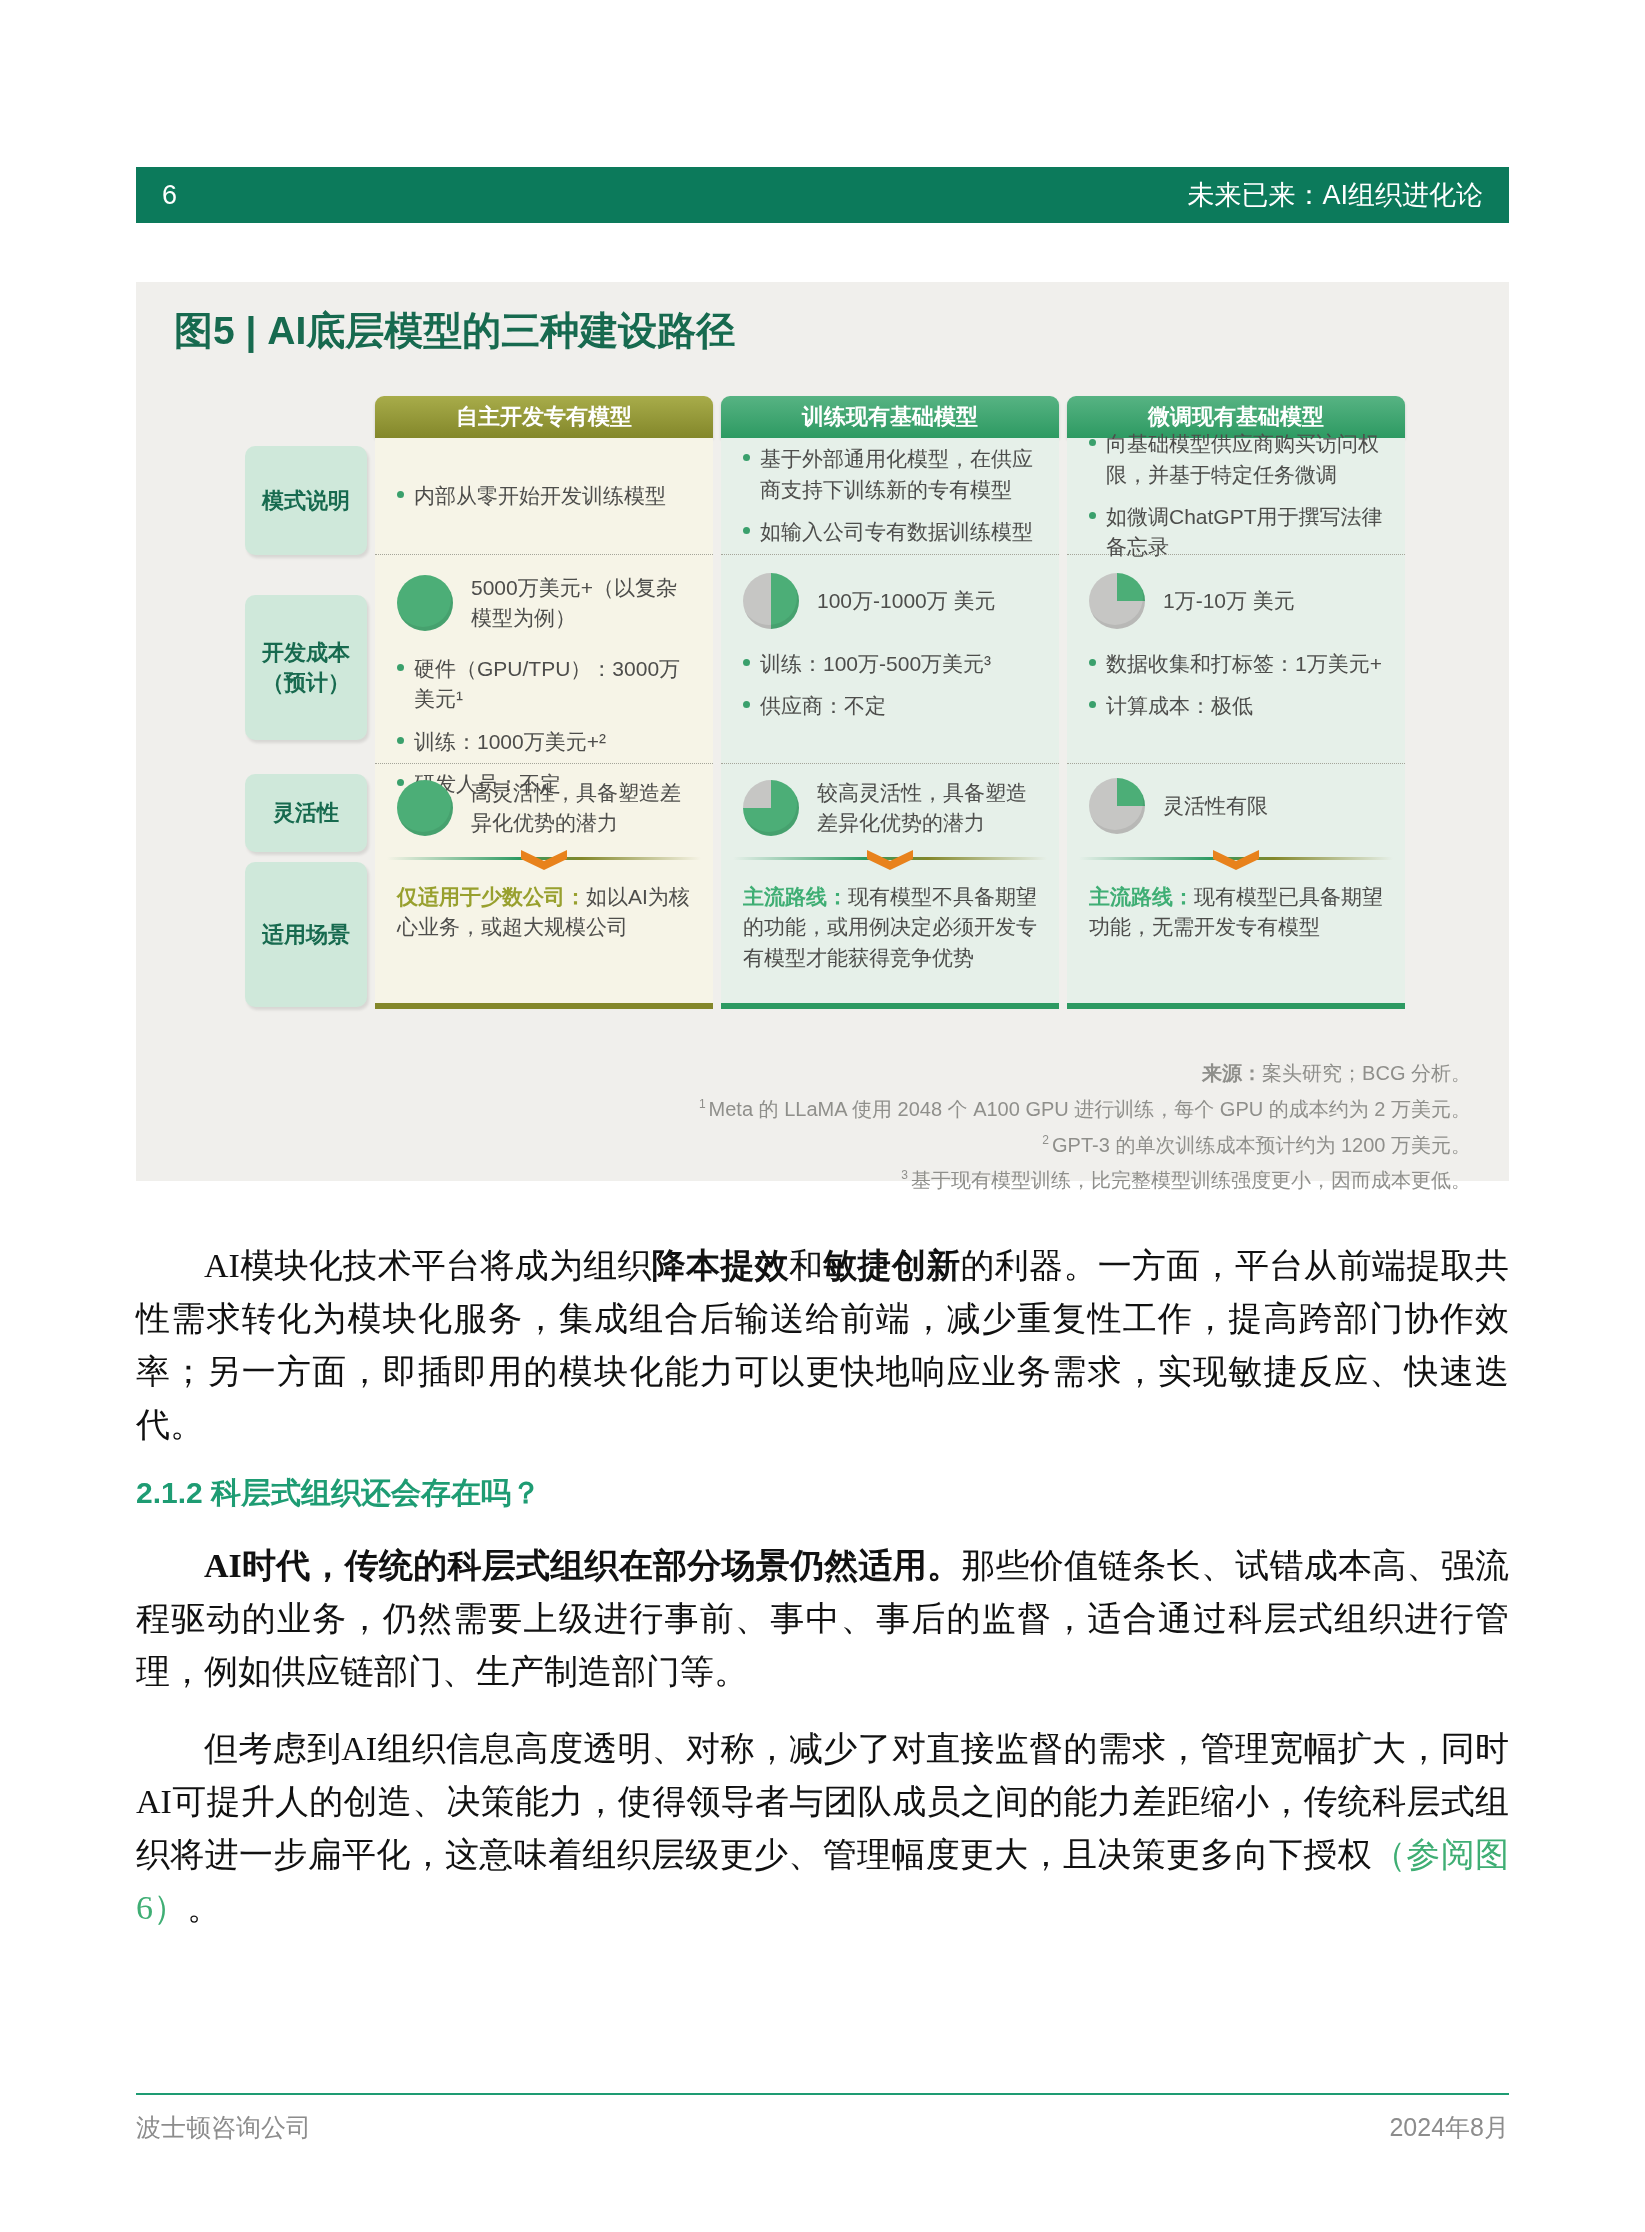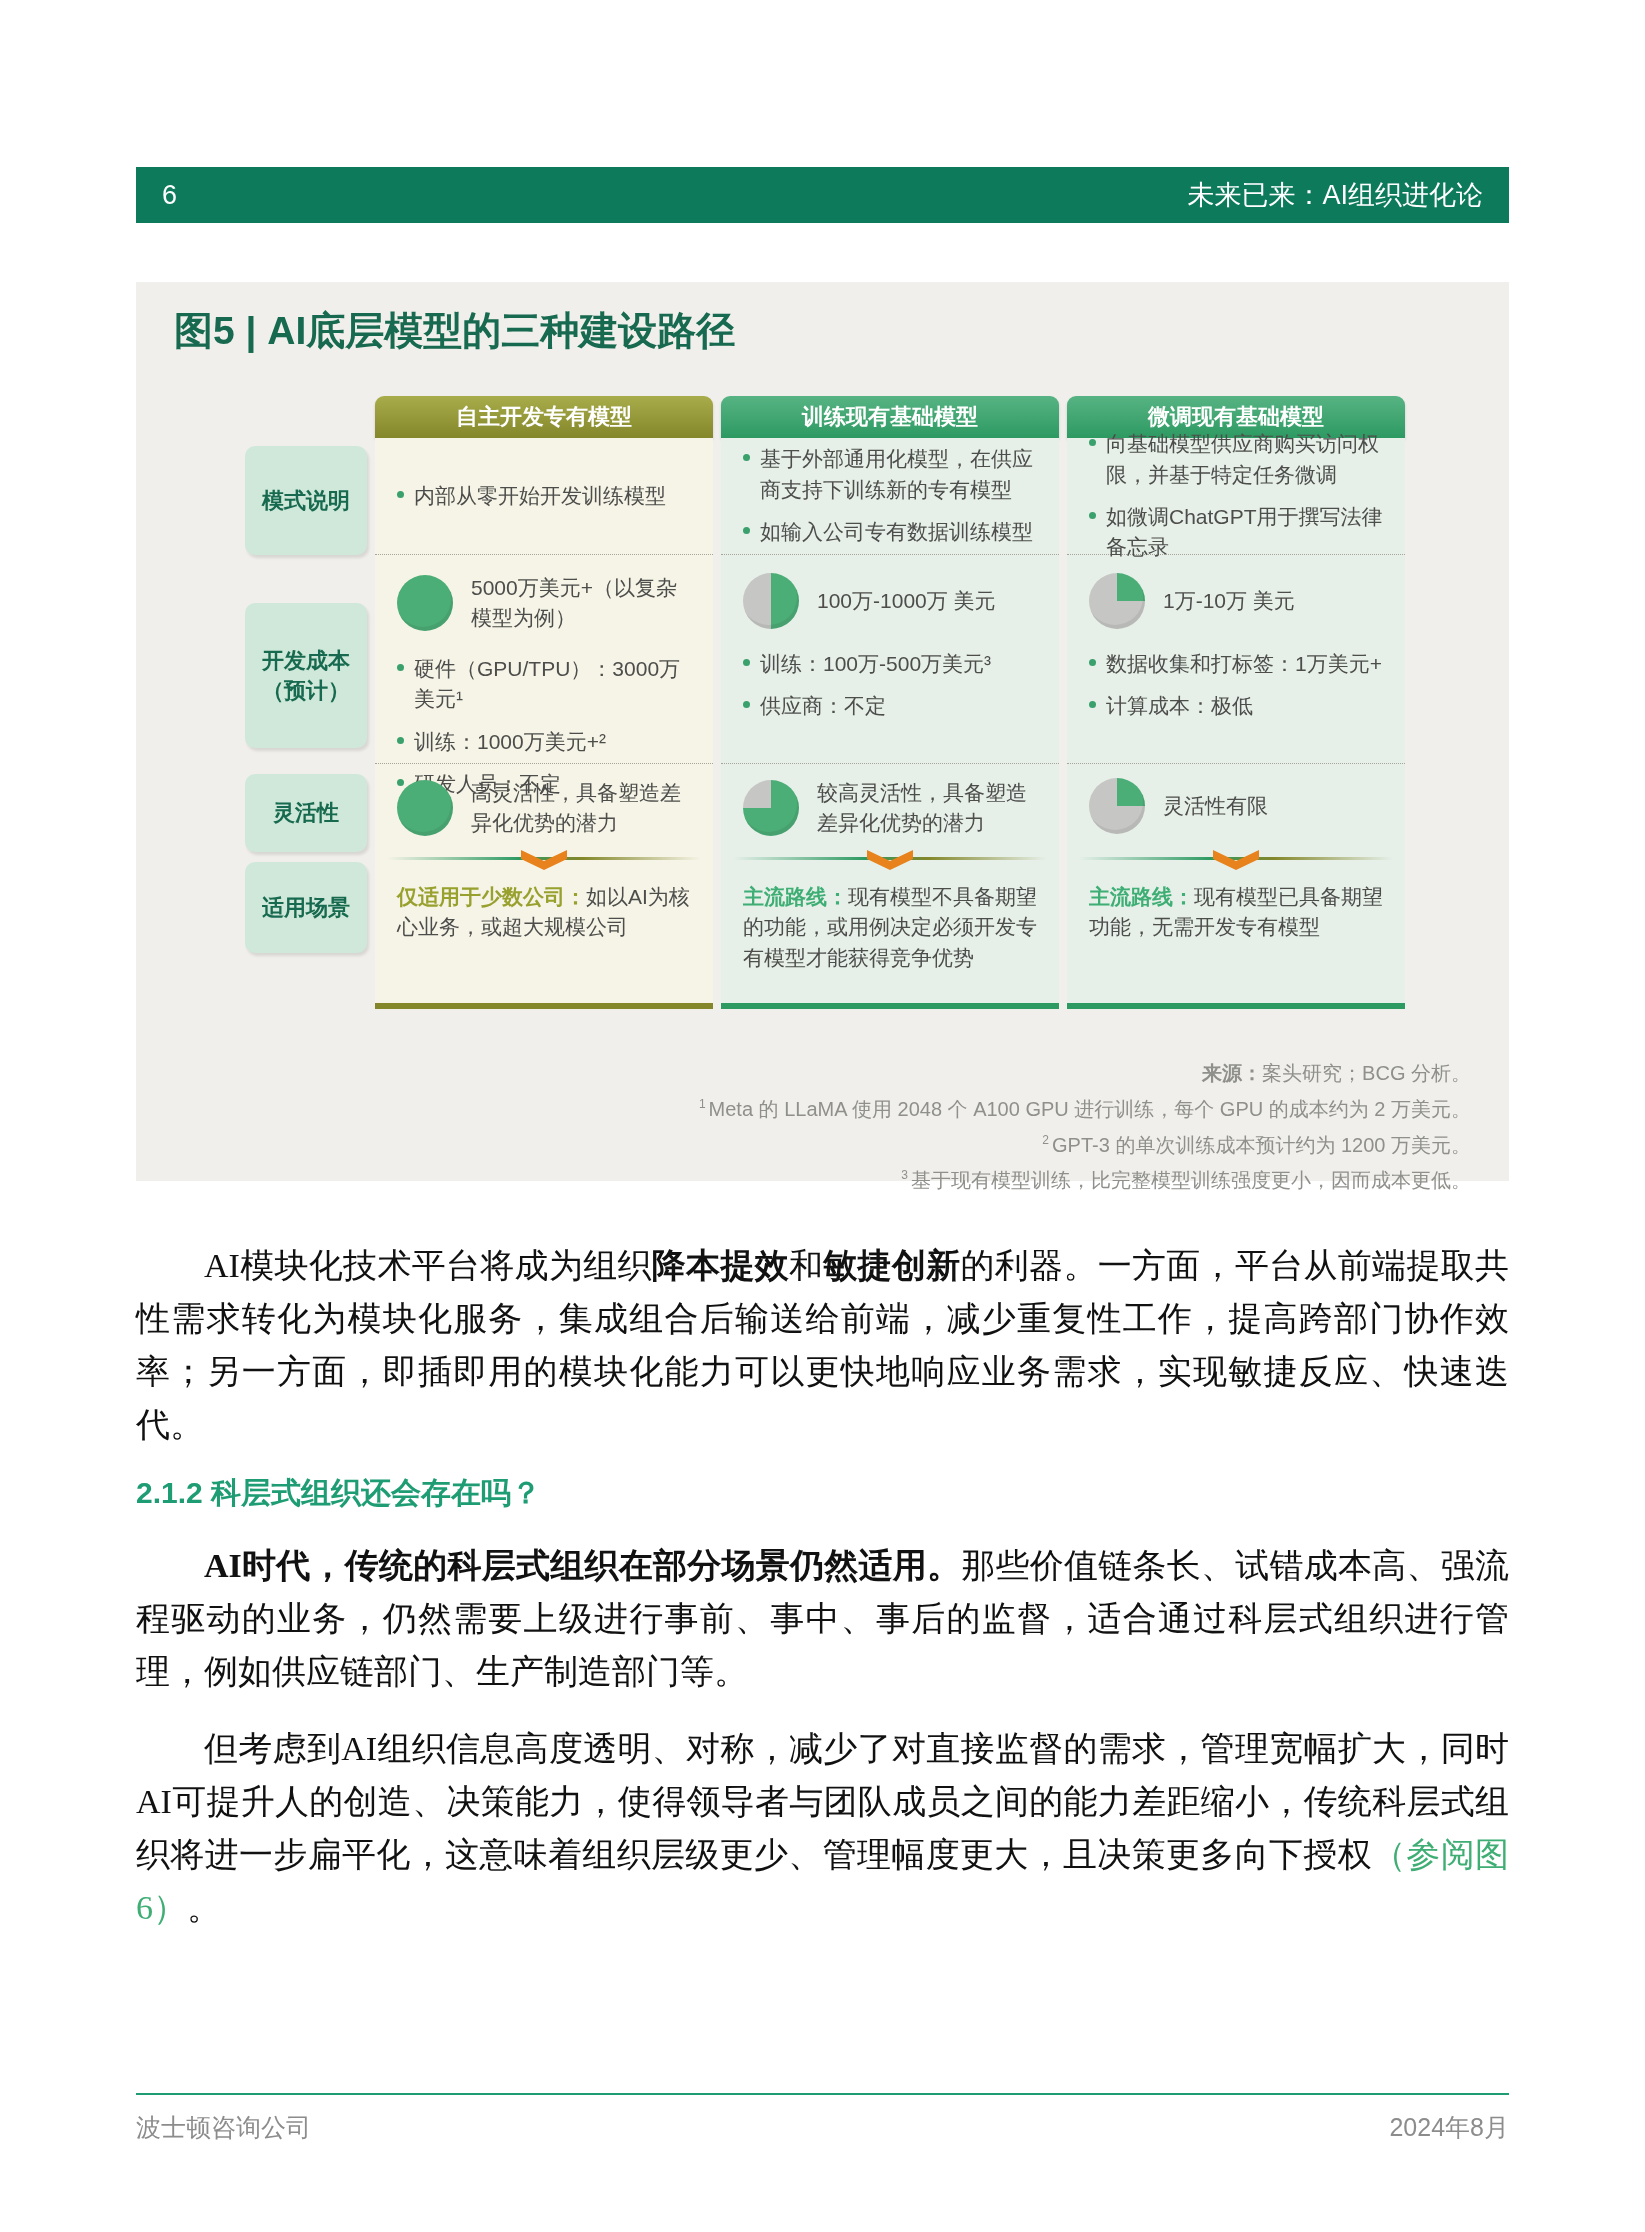--- a/index.html
+++ b/index.html
@@ -25,22 +25,22 @@
   }
   .fig-table{position:absolute;left:109px;top:114px;display:flex;gap:8px;}
   
   .rowheads{position:relative;width:122px;height:613px;flex:none;}
   .rowhead{
     position:absolute;left:0;width:122px;background:var(--mint-header,#cfe8da);
     border-radius:10px;color:var(--dark-green,#176a4f);font-weight:bold;font-size:22px;
     display:flex;flex-direction:column;align-items:center;justify-content:center;
     box-shadow:2px 3px 3px rgba(0,0,0,0.10);text-align:center;line-height:1.35;
   }
-  .rh1{top:50px;height:109px;} .rh2{top:207px;height:145px;}
-  .rh3{top:378px;height:78px;} .rh4{top:466px;height:91px;}
+  .rh1{top:50px;height:109px;} .rh2{top:199px;height:145px;}
+  .rh3{top:378px;height:78px;} .rh4{top:466px;height:145px;}
   
   .card{width:338px;flex:none;display:flex;flex-direction:column;height:613px;}
   .col-header{
     height:42px;line-height:42px;border-radius:9px 9px 0 0;text-align:center;
     color:#ffffff;font-weight:bold;font-size:22px;
     box-shadow:0 2px 3px rgba(0,0,0,0.15);
   }
   .col-header.olive{background:linear-gradient(180deg,var(--olive-light,#a8ac4a),var(--olive,#83872a));}
   .col-header.green{background:linear-gradient(180deg,var(--green-light,#57b383),var(--green-mid,#2d9a62));}
   .card-body{flex:1;display:flex;flex-direction:column;box-sizing:border-box;}

